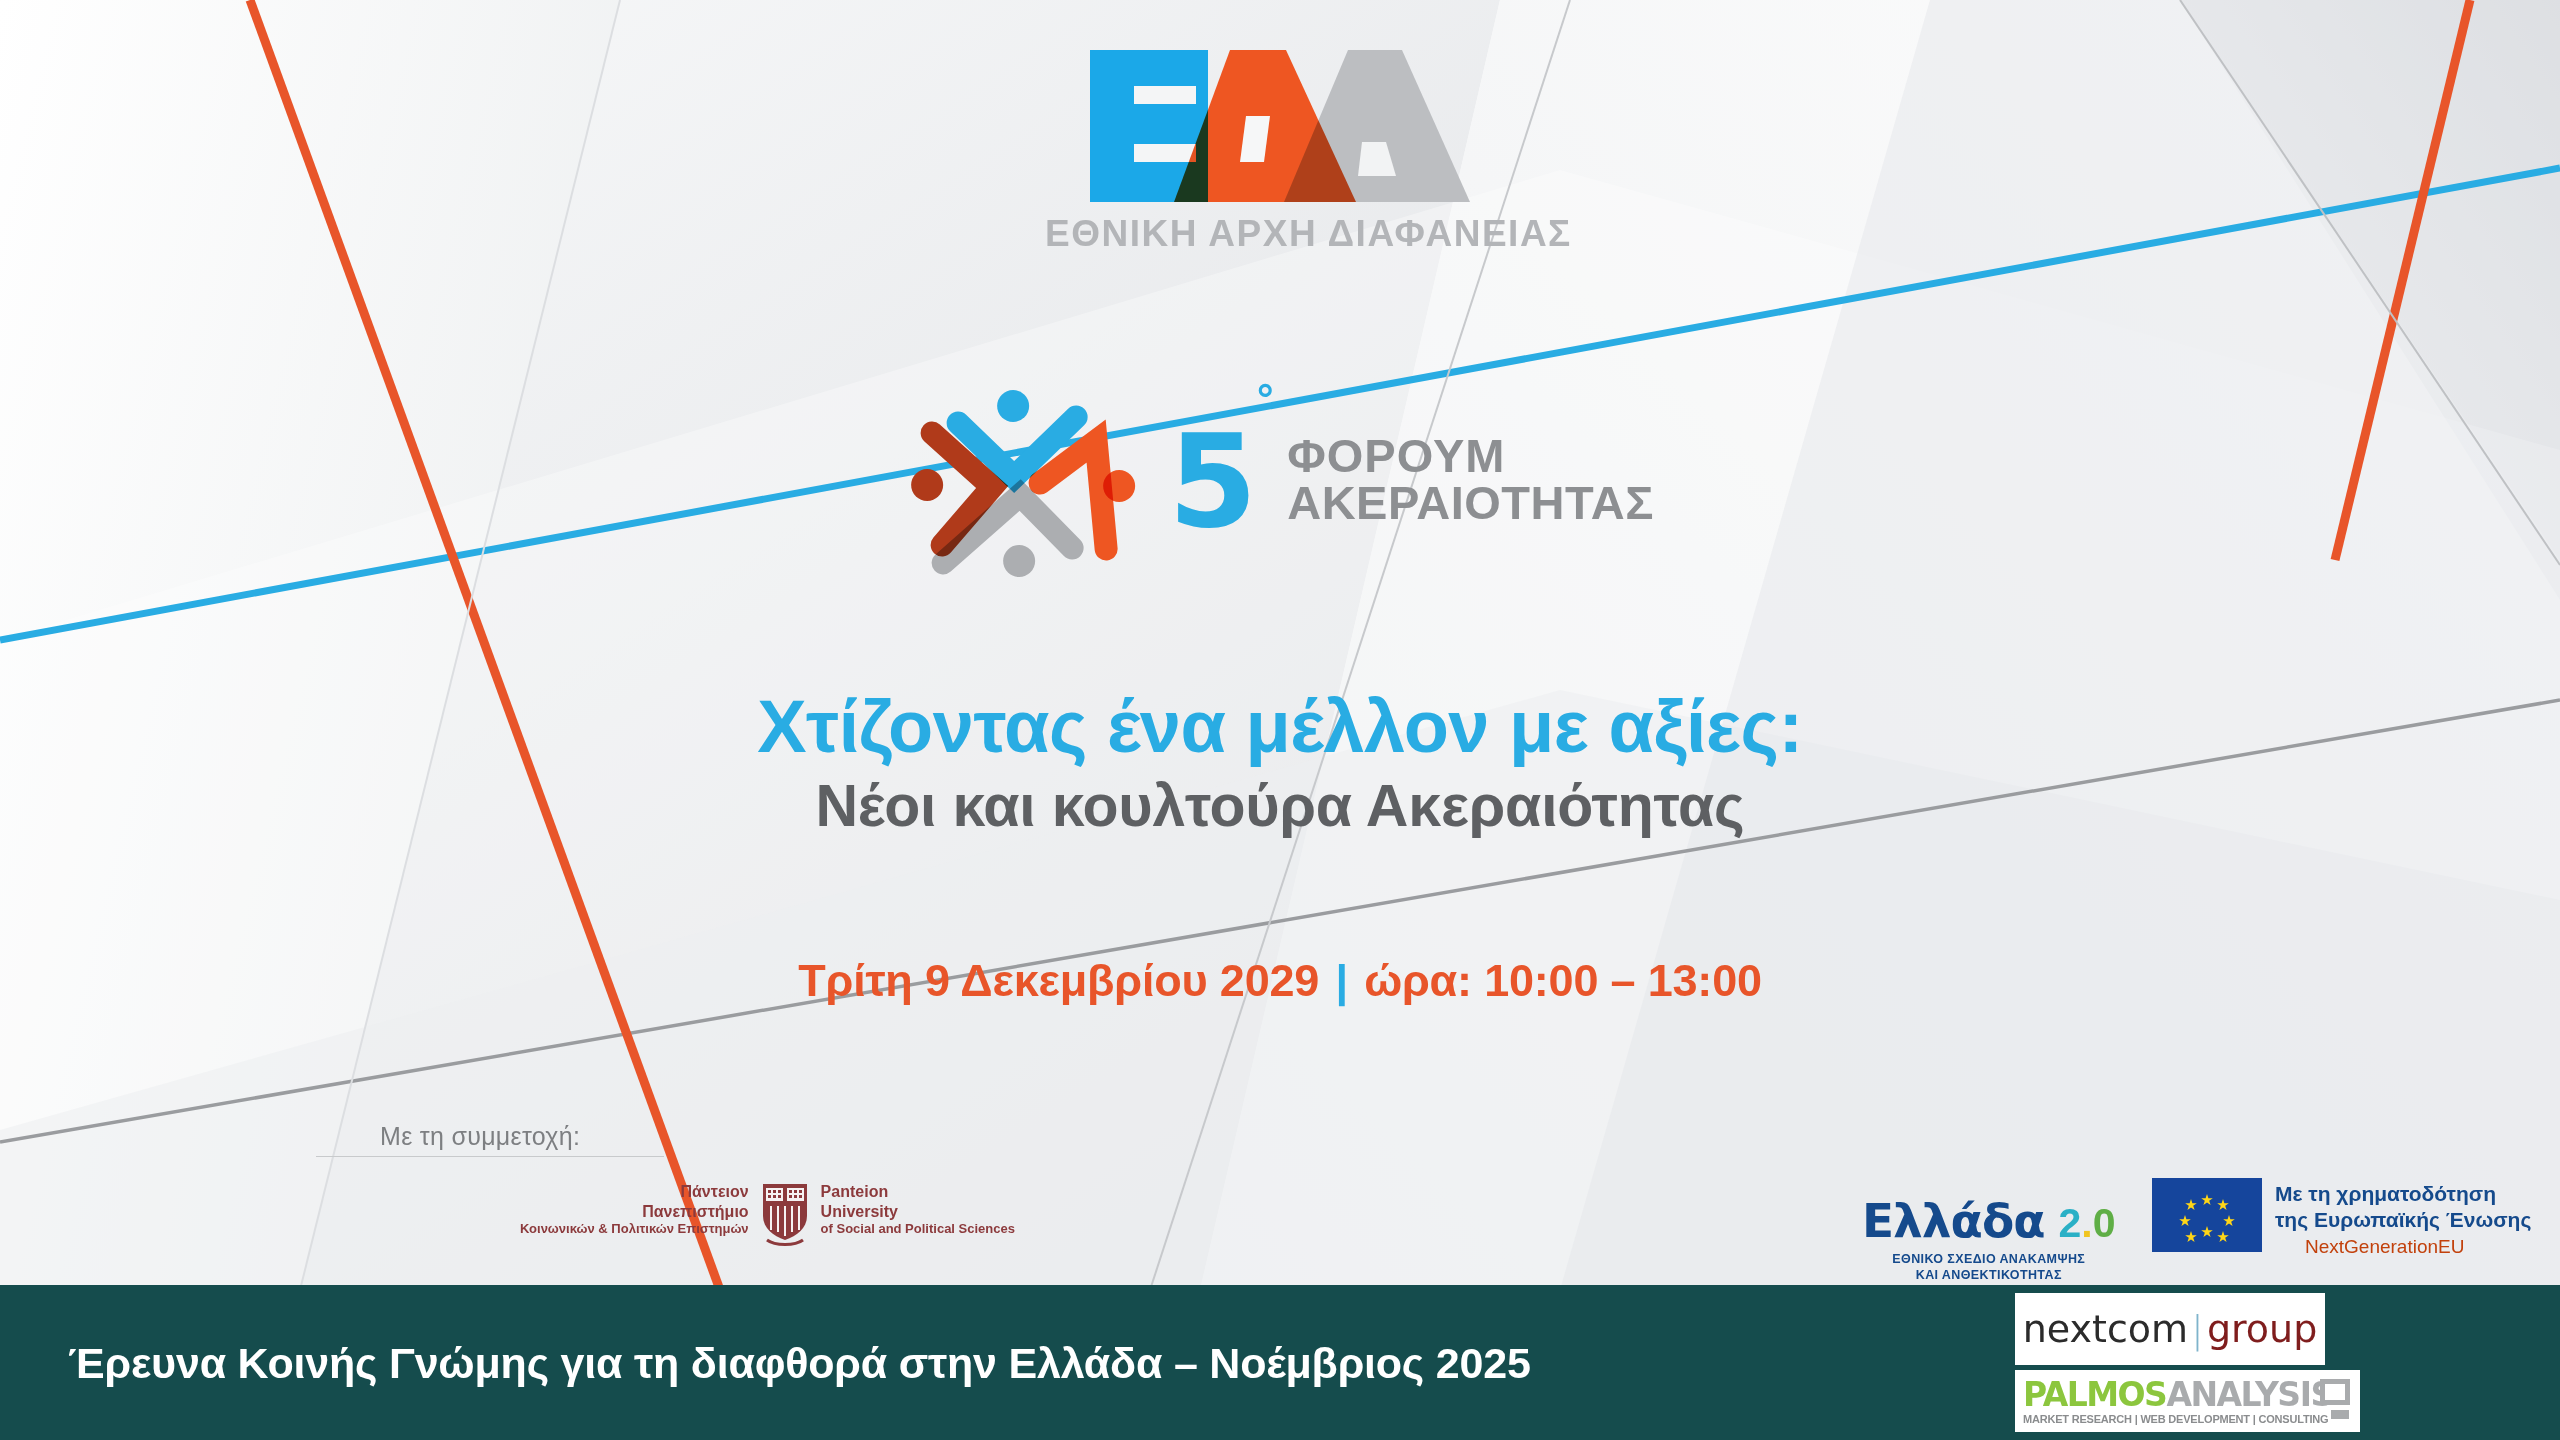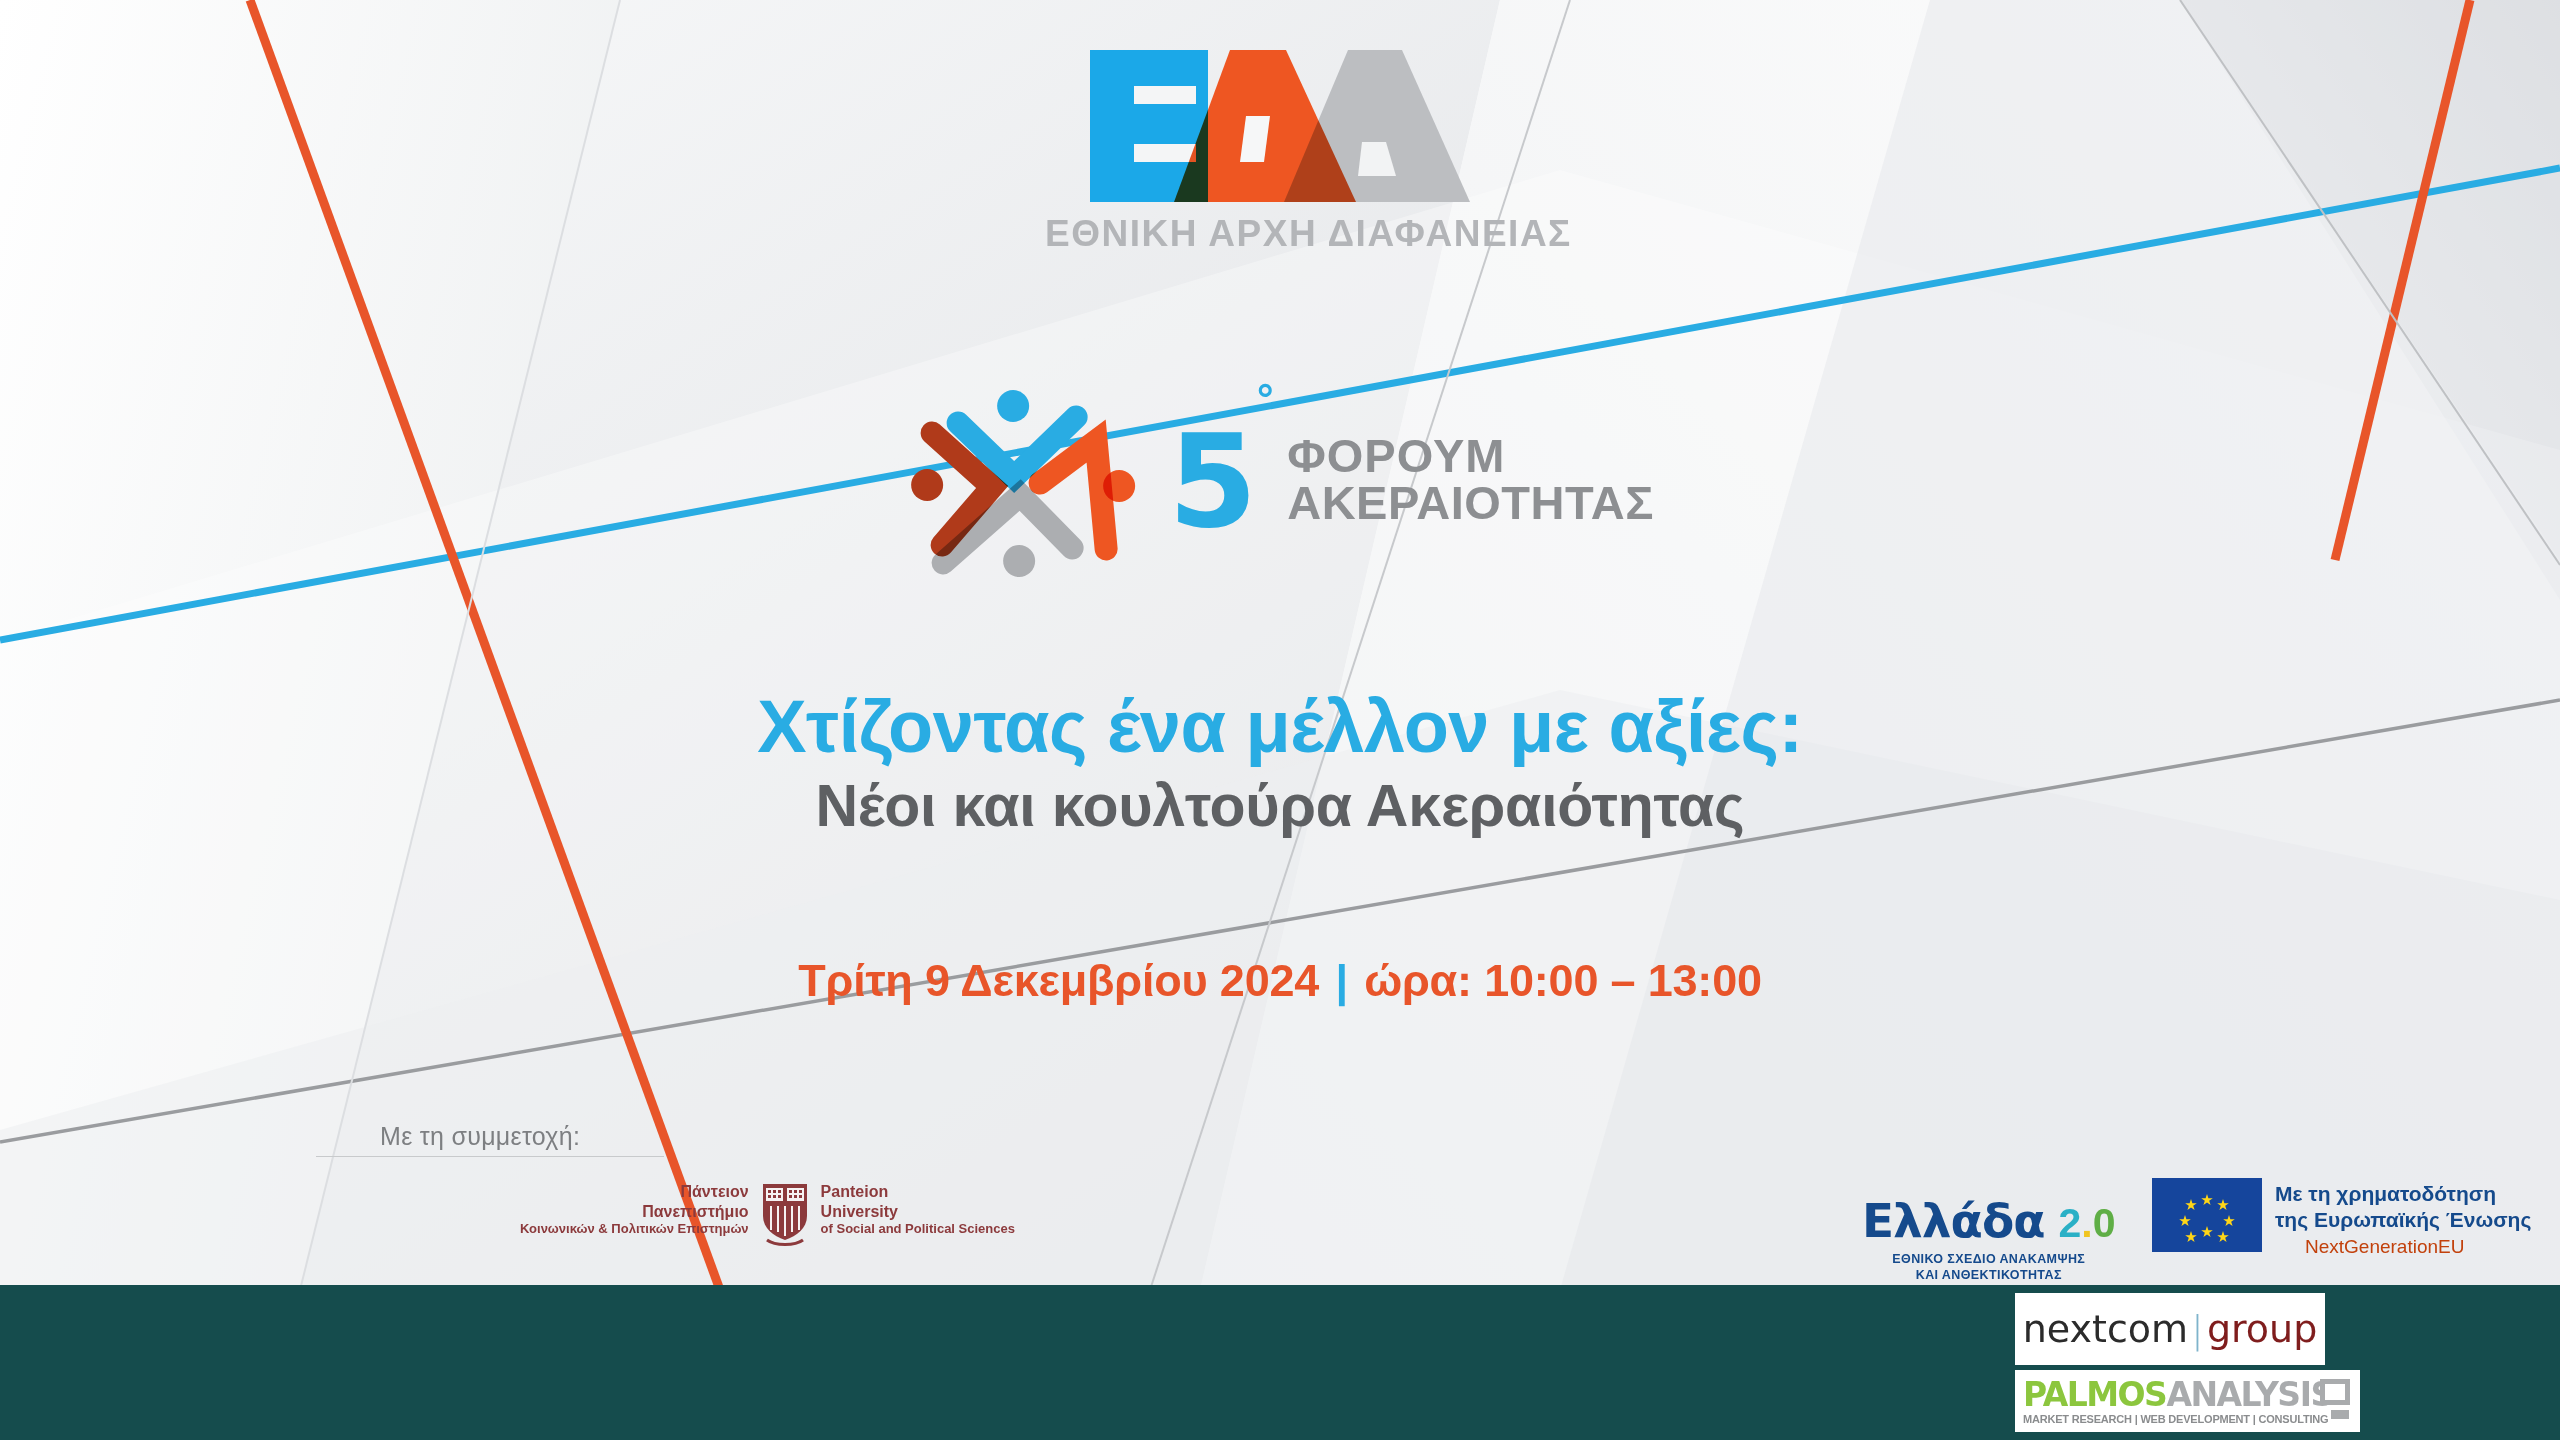--- a/index.html
+++ b/index.html
@@ -273,21 +273,21 @@
       </div>
     </div>
   </div>
 
   <div class="title-block">
     <div class="title-main">Χτίζοντας ένα μέλλον με αξίες:</div>
     <div class="title-sub">Νέοι και κουλτούρα Ακεραιότητας</div>
   </div>
 
   <div class="date-line">
-    <span>Τρίτη 9 Δεκεμβρίου 2024</span>
+    <span>Τρίτη 9 Δεκεμβρίου 2029</span>
     <span class="sep">|</span>
     <span>ώρα: 10:00 – 13:00</span>
   </div>
 
   <div class="part-label">Με τη συμμετοχή:</div>
   <div class="part-rule"></div>
 
 
   <div class="panteion">
     <div class="pan-gr">
@@ -355,20 +355,21 @@
       </g>
     </svg>
     <div class="eu-txt">
       <div class="t1">Με τη χρηματοδότηση</div>
       <div class="t2">της Ευρωπαϊκής Ένωσης</div>
       <div class="t3">NextGenerationEU</div>
     </div>
   </div>
 
   <div class="bottom-bar">
+    <div class="bb-text">Έρευνα Κοινής Γνώμης για τη διαφθορά στην Ελλάδα – Νοέμβριος 2025</div>
     <div class="bb-logos">
       <div class="nextcom">
         <span class="nextcom-txt"><span>nextcom</span><span class="bar">|</span><span class="grp">group</span></span>
       </div>
       <div class="palmos">
         <div class="palmos-top"><span class="p1">PALMOS</span><span class="p2">ANALYSIS</span></div>
         <div class="palmos-bot">MARKET RESEARCH | WEB DEVELOPMENT | CONSULTING</div>
         <div class="palmos-sq"></div>
       </div>
     </div>

